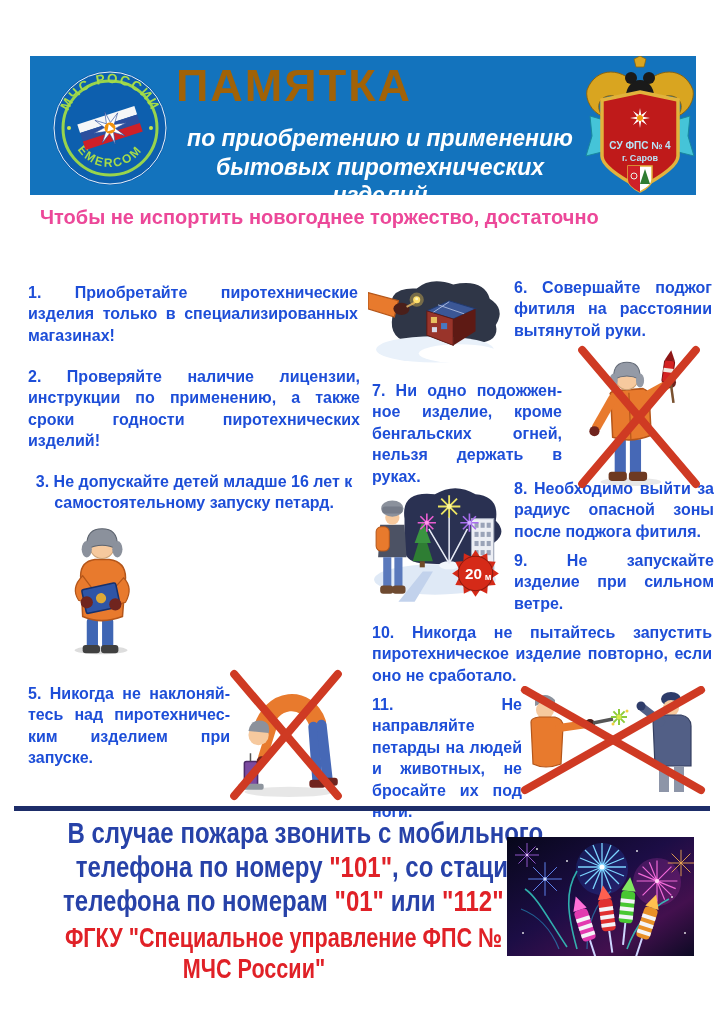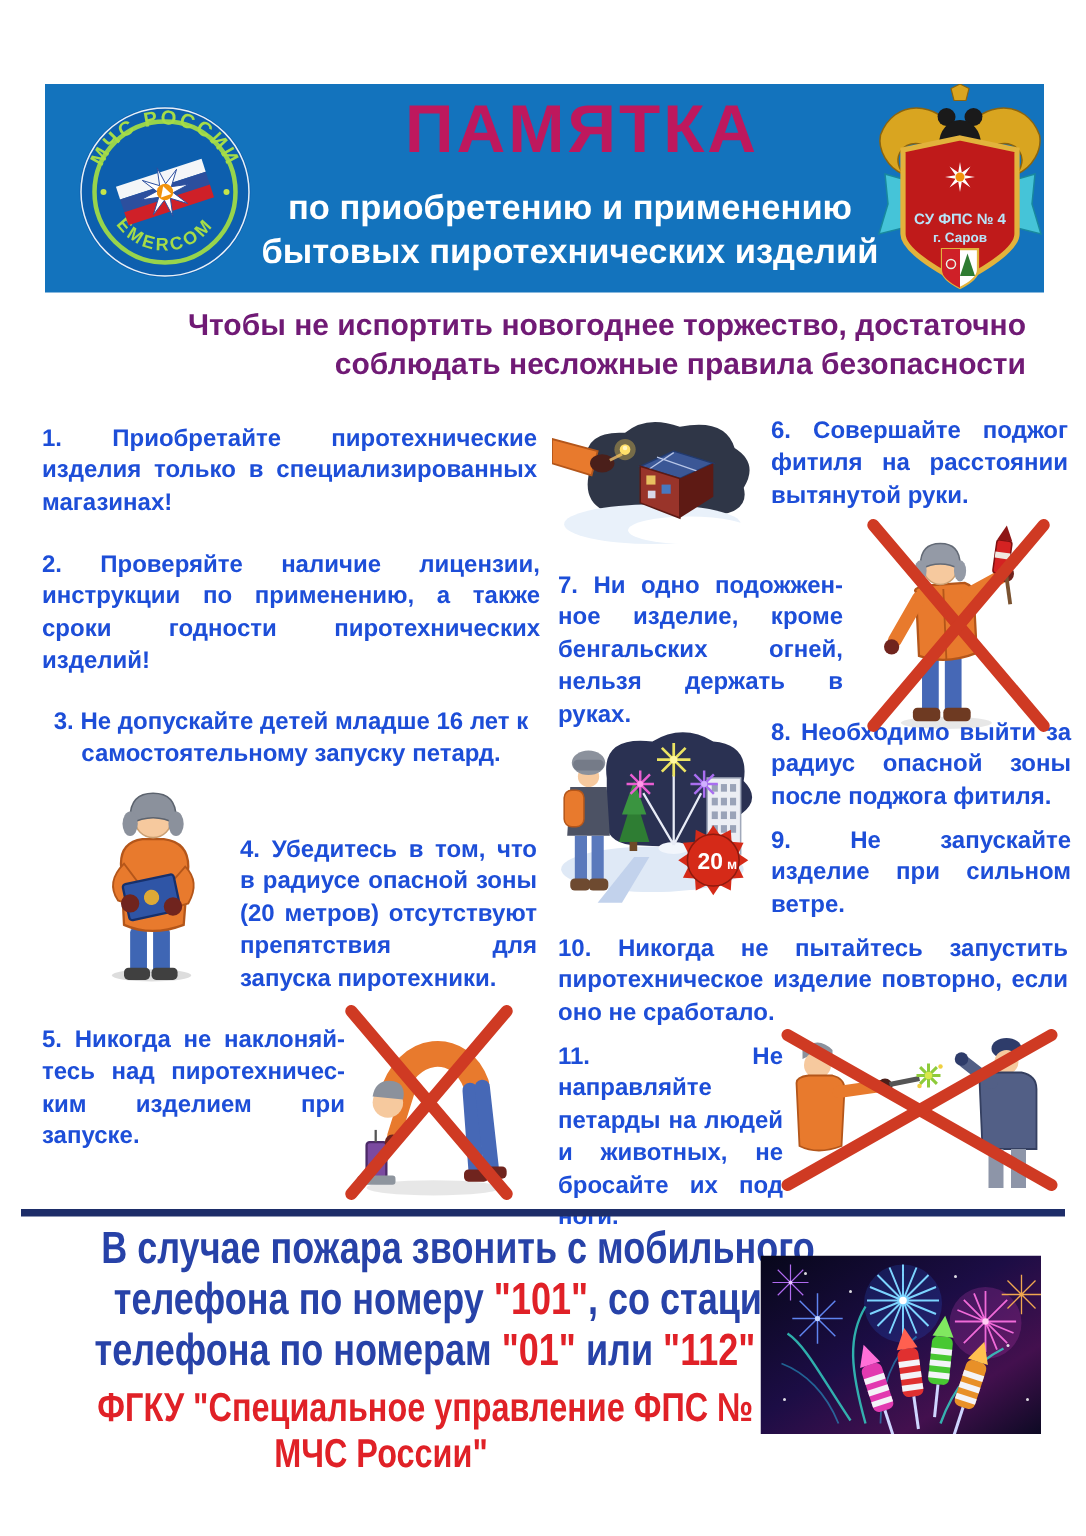--- a/index.html
+++ b/index.html
@@ -1,28 +1,28 @@
 <!DOCTYPE html>
 <html><head>
 <meta charset="utf-8">
 <style>
   html,body{margin:0;padding:0;background:#ffffff;}
   .page{position:relative;width:724px;height:1024px;background:#fff;overflow:hidden;
         font-family:"Liberation Sans",sans-serif;}
   
   .band{position:absolute;left:30px;top:56px;width:666px;height:139px;background:#1373bd;}
   .mchs-logo{position:absolute;left:52px;top:70px;width:116px;height:116px;}
-  .title{position:absolute;left:188px;top:60px;width:400px;text-align:center;
-         font-size:45px;font-weight:bold;color:#be185d;letter-spacing:2px;}
+  .title{position:absolute;left:176px;top:60px;width:400px;text-align:left;
+         font-size:45px;font-weight:bold;color:#a16207;letter-spacing:2px;}
   .subtitle{position:absolute;left:168px;top:124px;width:424px;text-align:center;
-            font-size:23px;font-weight:bold;color:#ffffff;line-height:1.24;}
+            font-size:23px;font-weight:bold;color:#ffffff;line-height:1.24;font-style:italic;}
   .emblem{position:absolute;left:584px;top:56px;width:112px;height:139px;}
   
-  .intro{position:absolute;left:40px;top:204px;width:644px;text-align:right;
-         font-size:20px;font-weight:bold;color:#701a75;line-height:1.32;}
+  .intro{position:absolute;left:40px;top:204px;width:644px;text-align:left;
+         font-size:20px;font-weight:bold;color:#ec4899;line-height:1.32;}
   
   .rule{position:absolute;font-size:16px;font-weight:bold;color:#1d4ed8;
         line-height:1.34;text-align:justify;}
   .p1{left:28px;top:282px;width:330px;}
   .p2{left:28px;top:366px;width:332px;}
   .p3{left:28px;top:471px;width:332px;text-align:center;}
   .p4{left:160px;top:556px;width:198px;}
   .p5{left:28px;top:683px;width:202px;}
   .p6{left:514px;top:277px;width:198px;}
   .p7{left:372px;top:380px;width:190px;}
@@ -106,27 +106,25 @@
     <text x="56" y="93" text-anchor="middle" font-size="10" font-weight="bold" fill="#b8e4f8">СУ ФПС № 4</text>
     <text x="56" y="105" text-anchor="middle" font-size="9" font-weight="bold" fill="#b8e4f8">г. Саров</text>
     <path d="M44,110 L68,110 L68,124 Q68,130 56,136 Q44,130 44,124 Z" fill="#ffffff" stroke="#e2b33c" stroke-width="1.5"></path>
     <path d="M44,110 L56,110 L56,136 Q44,130 44,124 Z" fill="#cf2028"></path>
     <polygon points="61,113 66,128 56,128" fill="#2f7c32"></polygon>
     <circle cx="50" cy="120" r="3" fill="none" stroke="#e8f4e8" stroke-width="1"></circle>
   </svg>
 
   <div class="intro">
     <span>Чтобы не испортить  новогоднее торжество, достаточно</span><br>
-    <span>соблюдать  несложные правила безопасности</span>
   </div>
 
   <div class="rule p1">1.  Приобретайте пиротехнические изделия только в специализированных магазинах!</div>
   <div class="rule p2">2.  Проверяйте наличие лицензии, инструкции по применению, а также сроки годности пиротехнических изделий!</div>
   <div class="rule p3">3. Не допускайте детей младше 16 лет к самостоятельному запуску петард.</div>
-  <div class="rule p4">4. Убедитесь в том, что в радиусе опасной зоны (20 метров) отсутствуют препятствия для запуска пиротехники.</div>
   <div class="rule p5">5. Никогда не наклоняй-тесь над пиротехничес-ким изделием при запуске.</div>
   <div class="rule p6">6.  Совершайте поджог фитиля на расстоянии вытянутой руки.</div>
   <div class="rule p7">7. Ни одно подожжен-ное изделие, кроме бенгальских огней, нельзя держать в руках.</div>
   <div class="rule p8">8.  Необходимо выйти за радиус опасной зоны после поджога фитиля.</div>
   <div class="rule p9">9.  Не запускайте изделие при сильном ветре.</div>
   <div class="rule p10">10. Никогда не пытайтесь запустить пиротехническое изделие повторно, если оно не сработало.</div>
   <div class="rule p11">11. Не направляйте петарды на людей и животных, не бросайте их под ноги.</div>
 
   <svg class="ill i4" viewBox="0 0 100 132">
     <ellipse cx="52" cy="127" rx="26" ry="4" fill="#00000022"></ellipse>

